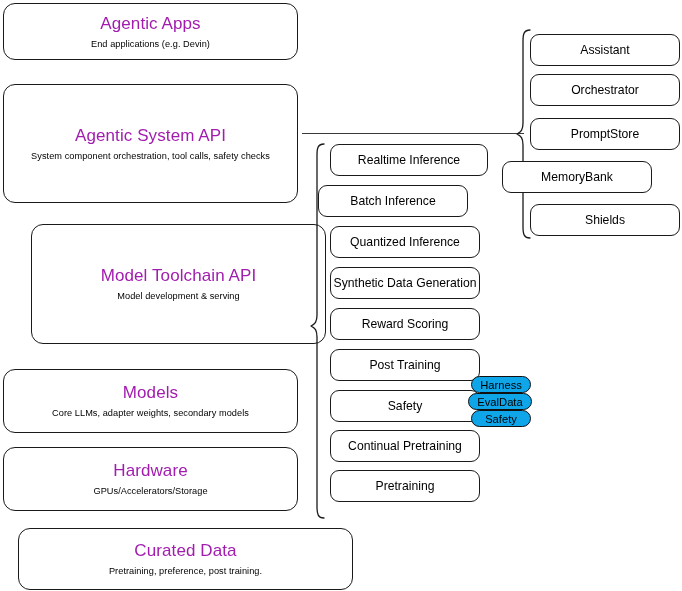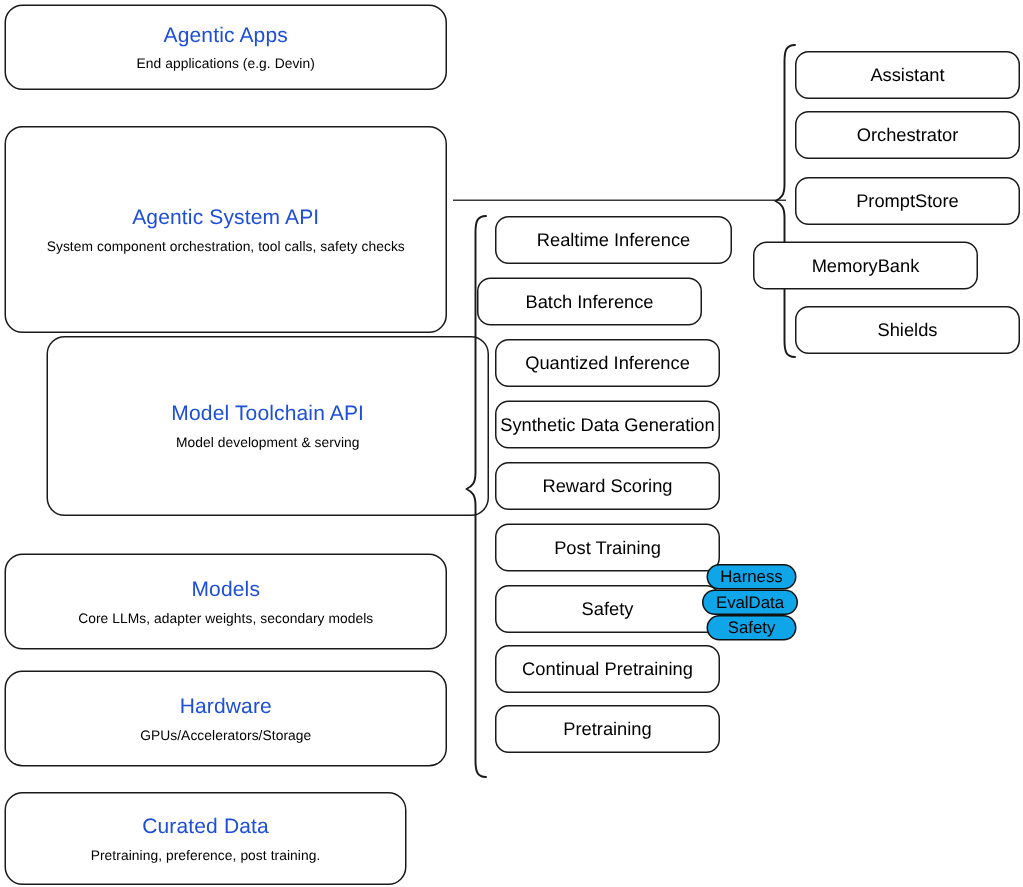--- a/index.html
+++ b/index.html
@@ -27,22 +27,22 @@
     border: 1.1px solid #1a1a1a;
     border-radius: 12px;
     display: flex;
     flex-direction: column;
     align-items: center;
     justify-content: center;
     text-align: center;
     line-height: 1.25;
   }
   .layer-title {
-    font-size: 14px;
-    color: #1d4ed8;
+    font-size: 17px;
+    color: #a21caf;
     letter-spacing: 0.1px;
   }
   .layer-sub {
     font-size: 9.2px;
     color: #000;
     margin-top: 5px;
     letter-spacing: 0.05px;
   }
   
   .chip {
@@ -95,41 +95,41 @@
 </head>
 <body>
 
 <div id="canvas">
 
   <div class="box" style="left:3px; top:3px; width:295px; height:57px;">
     <div class="layer-title">Agentic Apps</div>
     <div class="layer-sub">End applications (e.g. Devin)</div>
   </div>
 
-  <div class="box" style="left:3px; top:84px; width:295px; height:138px;">
+  <div class="box" style="left:3px; top:84px; width:295px; height:119px;">
     <div class="layer-title">Agentic System API</div>
     <div class="layer-sub">System component orchestration, tool calls, safety checks</div>
   </div>
 
   <div class="box" style="left:3px; top:224px; width:295px; height:120px;margin-left:28px;">
     <div class="layer-title">Model Toolchain API</div>
     <div class="layer-sub">Model development &amp; serving</div>
   </div>
 
   <div class="box" style="left:3px; top:369px; width:295px; height:64px;">
     <div class="layer-title">Models</div>
     <div class="layer-sub">Core LLMs, adapter weights, secondary models</div>
   </div>
 
   <div class="box" style="left:3px; top:447px; width:295px; height:64px;">
     <div class="layer-title">Hardware</div>
     <div class="layer-sub">GPUs/Accelerators/Storage</div>
   </div>
 
-  <div class="box" style="left:3px; top:528px; width:268px; height:62px;">
+  <div class="box" style="left:18px; top:528px; width:335px; height:62px;">
     <div class="layer-title">Curated Data</div>
     <div class="layer-sub">Pretraining, preference, post training.</div>
   </div>
 
   <div class="hline" style="left:302px; top:133px; width:222px;"></div>
 
   <svg class="brace" style="left:310px; top:143px;" width="16" height="376" viewBox="0 0 16 376">
     <path d="M14,1 C8,1 7,5 7,12 L7,172 C7,179 5,181 1,183 C5,185 7,187 7,194 L7,364 C7,371 8,375 14,375"></path>
   </svg>
 

